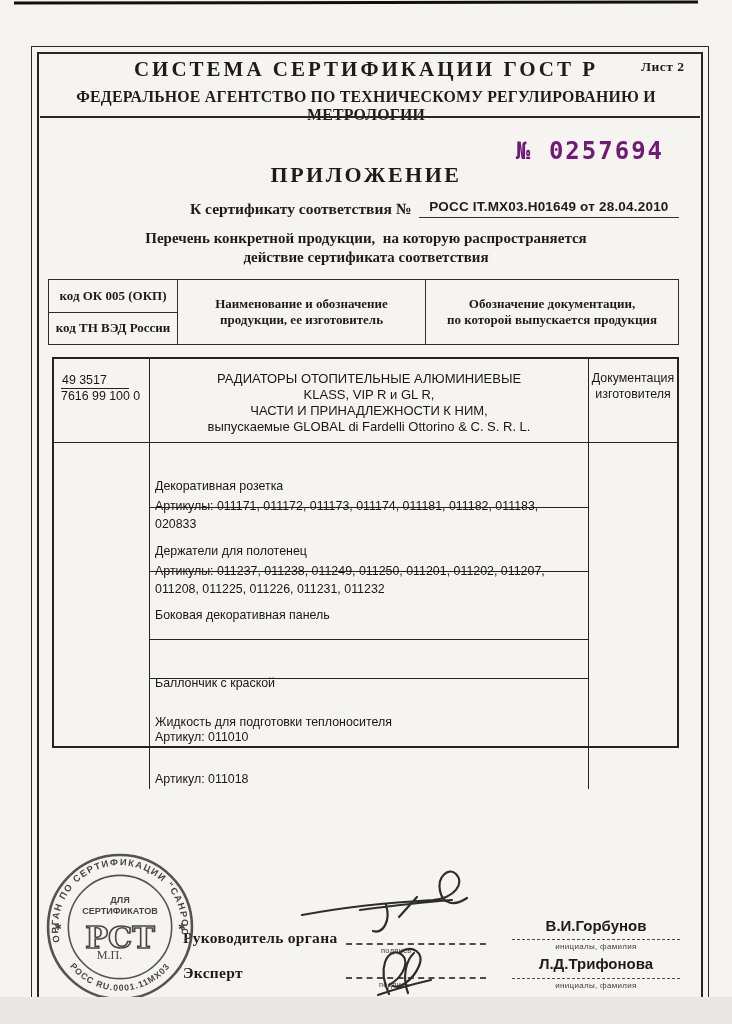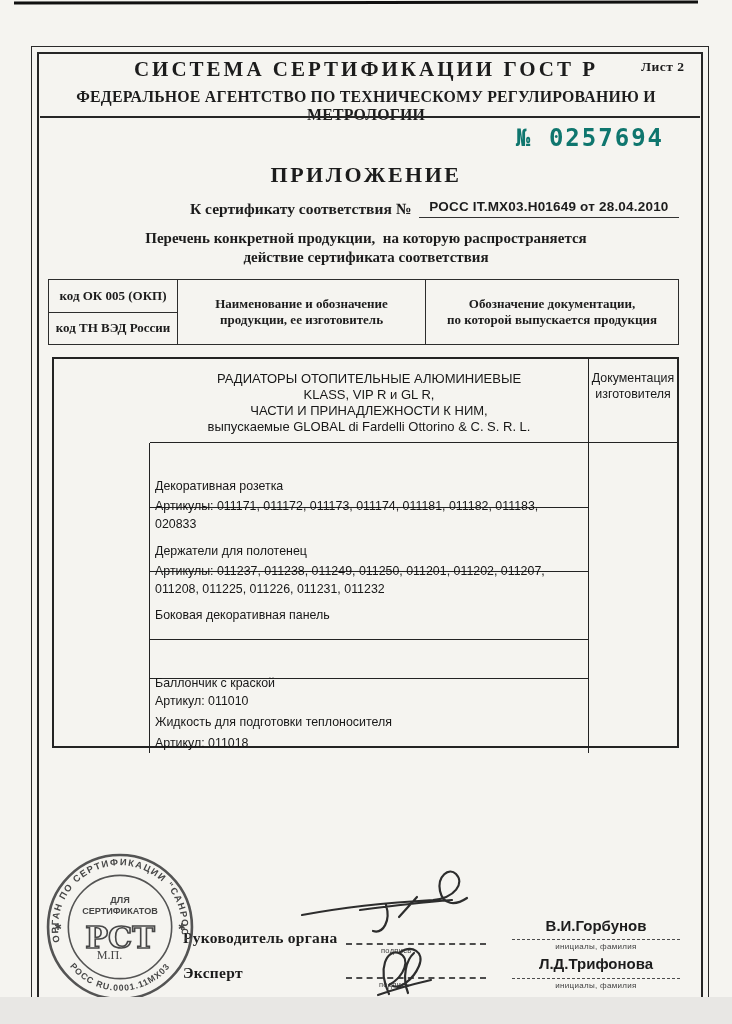--- a/index.html
+++ b/index.html
@@ -9,21 +9,21 @@
     overflow:hidden;margin:0 auto;
   }
   .abs{position:absolute;}
   .scanline{left:14px;top:1px;width:684px;height:3px;background:#101010;transform:rotate(-0.1deg);}
   .frame-outer{left:31px;top:46px;width:676px;height:971px;border:1.5px solid #2a2a2a;}
   .frame-inner{left:37px;top:52px;width:662px;height:957px;border:2px solid #262626;}
   .sys-title{left:40px;top:57px;width:652px;text-align:center;font-size:21px;font-weight:bold;letter-spacing:3px;}
   .sheet{left:641px;top:59px;font-size:13.5px;font-weight:bold;letter-spacing:.5px;}
   .agency{left:40px;top:88px;width:652px;text-align:center;font-size:16px;font-weight:bold;letter-spacing:.2px;transform:scaleX(.99);}
   .hr-head{left:40px;top:116px;width:660px;height:2px;background:#262626;}
-  .blank-no{left:516px;top:124px;font-family:"DejaVu Sans Mono",monospace;font-weight:700;font-size:24px;letter-spacing:2px;color:#0f766e;}
+  .blank-no{left:516px;top:137px;font-family:"DejaVu Sans Mono",monospace;font-weight:700;font-size:24px;letter-spacing:2px;color:#701a75;}
   .appendix{left:40px;top:162px;width:652px;text-align:center;font-size:22px;font-weight:bold;letter-spacing:2.5px;}
   .certline{left:190px;top:199px;display:flex;align-items:flex-end;}
   .certline .lbl{font-size:15.5px;font-weight:bold;}
   .certline .val{font-family:"Liberation Sans","DejaVu Sans",sans-serif;font-size:13.5px;font-weight:600;
     border-bottom:1.5px solid #333;padding:0 10px 3px 10px;margin-left:8px;letter-spacing:.2px;}
   .purpose{left:40px;top:230px;width:652px;text-align:center;font-size:15px;font-weight:bold;white-space:pre;}
   .purpose2{top:249px;}
   
   .htable{left:48px;top:279px;width:631px;height:66px;display:grid;
     grid-template-columns:129px 248px 1fr;grid-template-rows:33px 1fr;
@@ -47,21 +47,21 @@
     text-align:center;padding-top:12px;line-height:16px;font-size:13px;}
   .b-doc{grid-area:1/3/2/4;border-bottom:1.5px solid #232323;text-align:center;padding-top:11px;line-height:16px;}
   .b-sec{border-right:1.5px solid #232323;padding:3px 6px 0 5px;}
   .b-sec .sec-title{text-align:left;padding-top:2px;margin-top:31px;}
   .b-sec .sec-art{padding-top:5px;line-height:1.42;}
   .b-s1{grid-area:2/2/3/3;border-bottom:1.5px solid #232323;}
   .b-s2{grid-area:3/2/4/3;border-bottom:1.5px solid #232323;}
   .b-s3{grid-area:4/2/5/3;border-bottom:1.5px solid #232323;}
   .b-s4{grid-area:5/2/6/3;border-bottom:1.5px solid #232323;}
   .b-s5{grid-area:6/2/7/3;}
-  .b-s4 .sec-art,.b-s5 .sec-art{padding-top:3px;}
+  .b-s4 .sec-art,.b-s5 .sec-art{padding-top:3px;margin-top:36px;}
   .b-s5 .sec-art{padding-top:6px;}
   .b-doc-empty{grid-area:2/3/7/4;}
   
   .f-label{font-size:15.5px;font-weight:bold;letter-spacing:.3px;}
   .lbl-head{left:183px;top:929px;}
   .lbl-expert{left:183px;top:964px;}
   .sigline{height:0;border-top:2px dashed #4c4c4c;}
   .sigline1{left:346px;top:943px;width:140px;}
   .sigline2{left:346px;top:977px;width:140px;}
   .tinycap{font-family:"Liberation Sans","DejaVu Sans",sans-serif;font-size:7.5px;color:#3d3d3d;letter-spacing:.3px;}
@@ -110,20 +110,24 @@
       <span>Наименование и обозначение</span>
       <span>продукции, ее изготовитель</span>
     </div>
     <div class="h-doc">
       <span>Обозначение документации,</span>
       <span>по которой выпускается продукция</span>
     </div>
   </div>
 
   <div class="abs btable">
+    <div class="b-codes">
+      <span class="okp">49 3517</span><br>
+      <span class="tnved">7616 99 100 0</span>
+    </div>
     <div class="b-left-empty"></div>
 
     <div class="b-prod">
       <div>РАДИАТОРЫ ОТОПИТЕЛЬНЫЕ АЛЮМИНИЕВЫЕ</div>
       <div>KLASS, VIP R и GL R,</div>
       <div>ЧАСТИ И ПРИНАДЛЕЖНОСТИ К НИМ,</div>
       <div>выпускаемые GLOBAL di Fardelli Ottorino &amp; C. S. R. L.</div>
     </div>
 
     <div class="b-doc">

